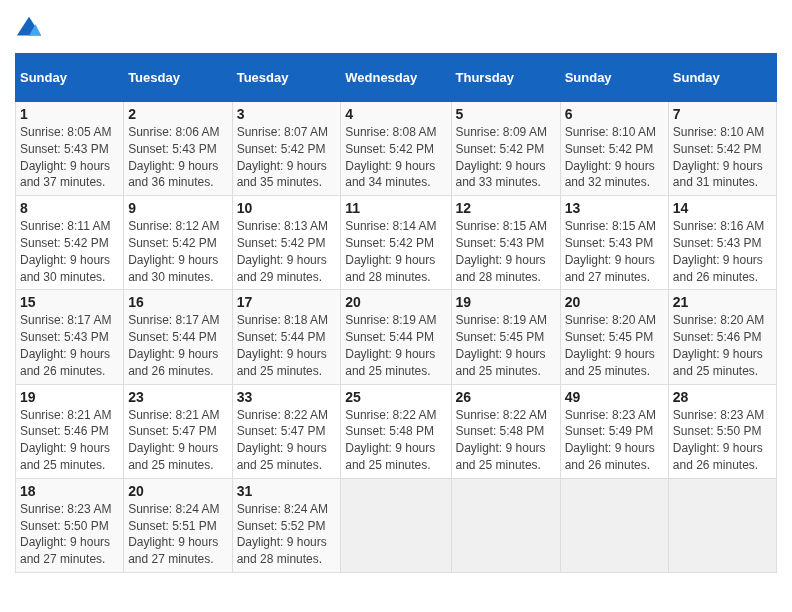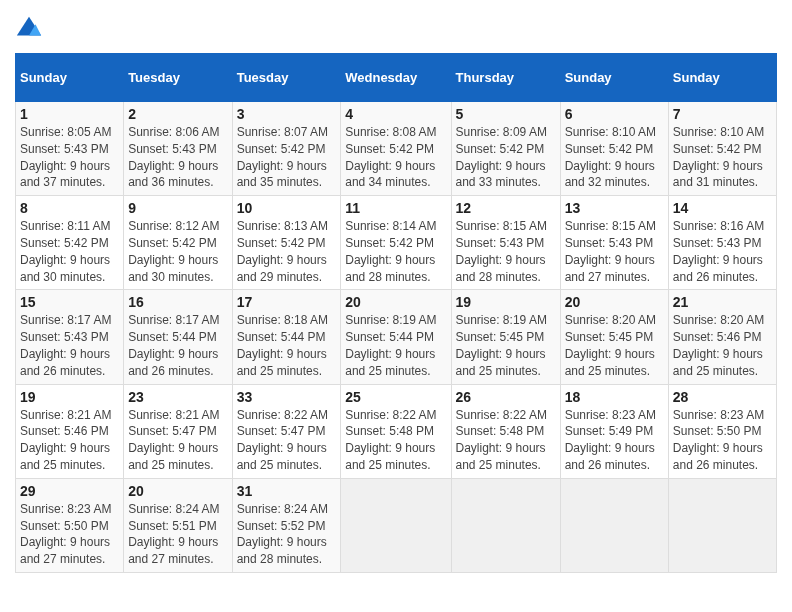--- a/index.html
+++ b/index.html
@@ -335,39 +335,39 @@
       </td>
         <td>
         <span class="day-num">26</span>
         <div class="day-info">
           Sunrise: 8:22 AM<br>
           Sunset: 5:48 PM<br>
           Daylight: 9 hours and 25 minutes.
         </div>
       </td>
         <td>
-        <span class="day-num">18</span>
+        <span class="day-num">49</span>
         <div class="day-info">
           Sunrise: 8:23 AM<br>
           Sunset: 5:49 PM<br>
           Daylight: 9 hours and 26 minutes.
         </div>
       </td>
         <td>
         <span class="day-num">28</span>
         <div class="day-info">
           Sunrise: 8:23 AM<br>
           Sunset: 5:50 PM<br>
           Daylight: 9 hours and 26 minutes.
         </div>
       </td>
       </tr>
       <tr class="week-row">
         <td>
-        <span class="day-num">29</span>
+        <span class="day-num">18</span>
         <div class="day-info">
           Sunrise: 8:23 AM<br>
           Sunset: 5:50 PM<br>
           Daylight: 9 hours and 27 minutes.
         </div>
       </td>
         <td>
         <span class="day-num">20</span>
         <div class="day-info">
           Sunrise: 8:24 AM<br>

